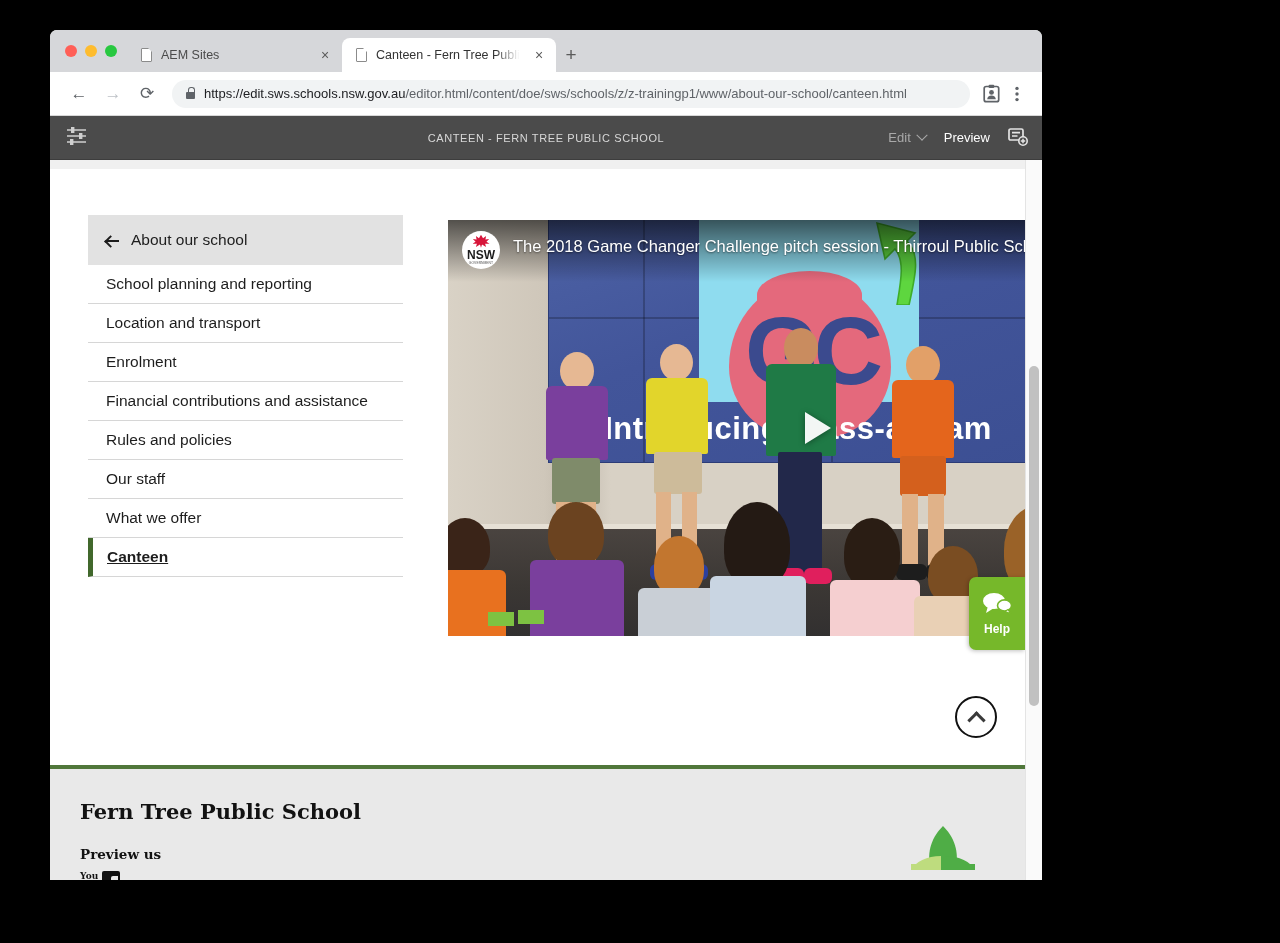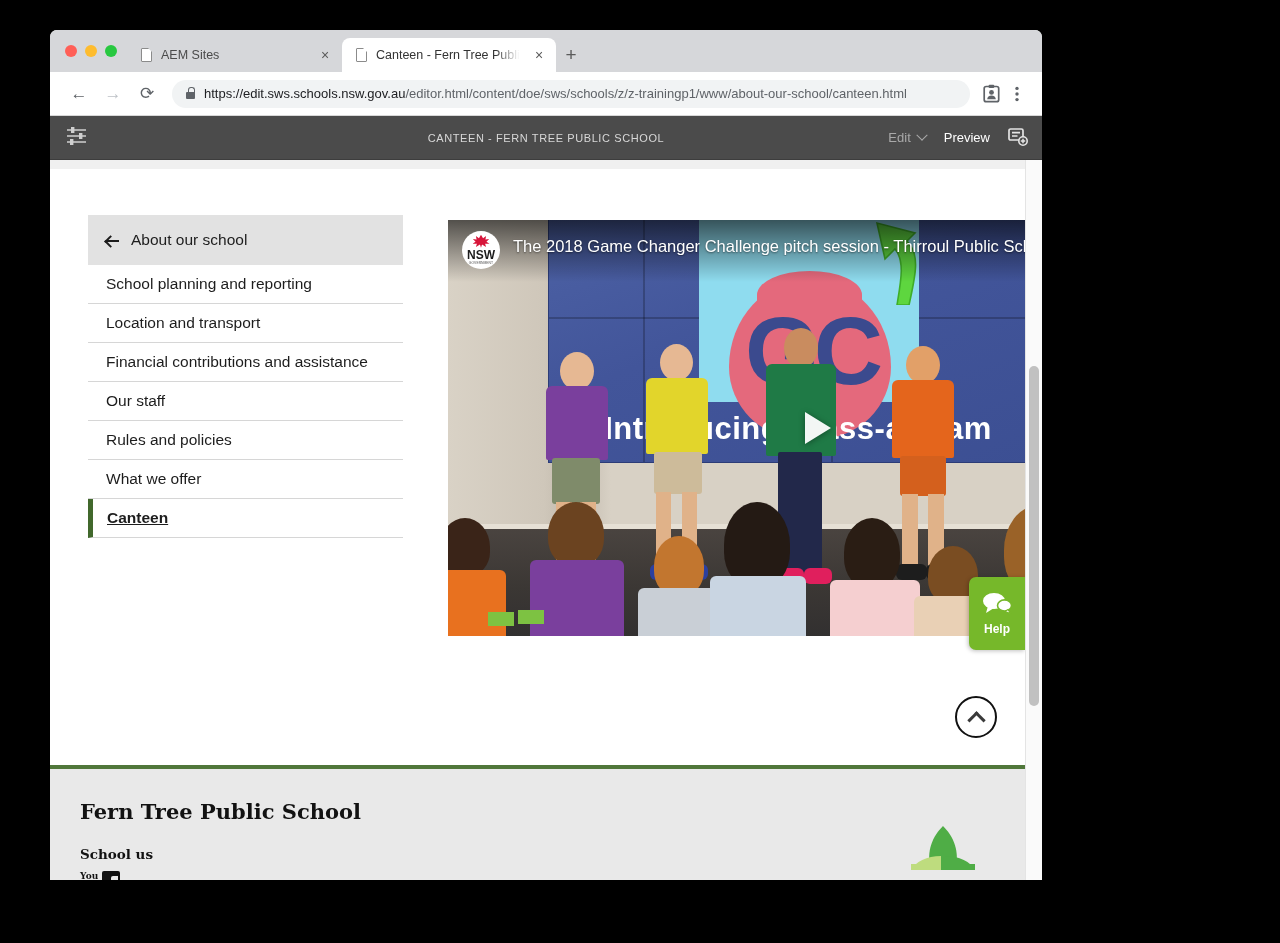--- a/index.html
+++ b/index.html
@@ -579,27 +579,30 @@
           <span class="arrow-left"></span>
           <span>About our school</span>
         </div>
         <div class="navitem">
           <span>School planning and reporting</span>
         </div>
         <div class="navitem">
           <span>Location and transport</span>
         </div>
         <div class="navitem">
+          <span>Enrolment</span>
+        </div>
+        <div class="navitem">
           <span>Financial contributions and assistance</span>
+        </div>
+        <div class="navitem">
+          <span>Rules and policies</span>
         </div>
         <div class="navitem">
           <span>Our staff</span>
-        </div>
-        <div class="navitem">
-          <span>Rules and policies</span>
         </div>
         <div class="navitem">
           <span>What we offer</span>
         </div>
         <div class="navitem active">
           <span>Canteen</span>
         </div>
       </nav>
 
       <div class="video">
@@ -719,21 +722,21 @@
       </div>
 
       <div class="totop">
         <span class="chev-up"></span>
       </div>
 
       <footer class="footer">
         <div class="foot-h">Fern Tree Public School</div>
         <div class="foot-cols">
           <div class="foot-col">
-            <div class="foot-sub">School us</div>
+            <div class="foot-sub">Preview us</div>
             <div class="social">
               <span class="yt-ico">You</span>
               <span class="fb-ico"></span>
             </div>
           </div>
         </div>
         <svg class="fernlogo" viewBox="0 0 92 62">
           <path d="M46 0 C 60 14, 62 30, 58 44 L 34 44 C 30 30, 32 14, 46 0 Z" fill="#4fad46"></path>
           <path d="M44 30 C 30 30, 18 36, 14 44 L 44 44 Z" fill="#bedc7e"></path>
           <path d="M48 30 C 62 30, 74 36, 78 44 L 48 44 Z" fill="#4fad46"></path>

